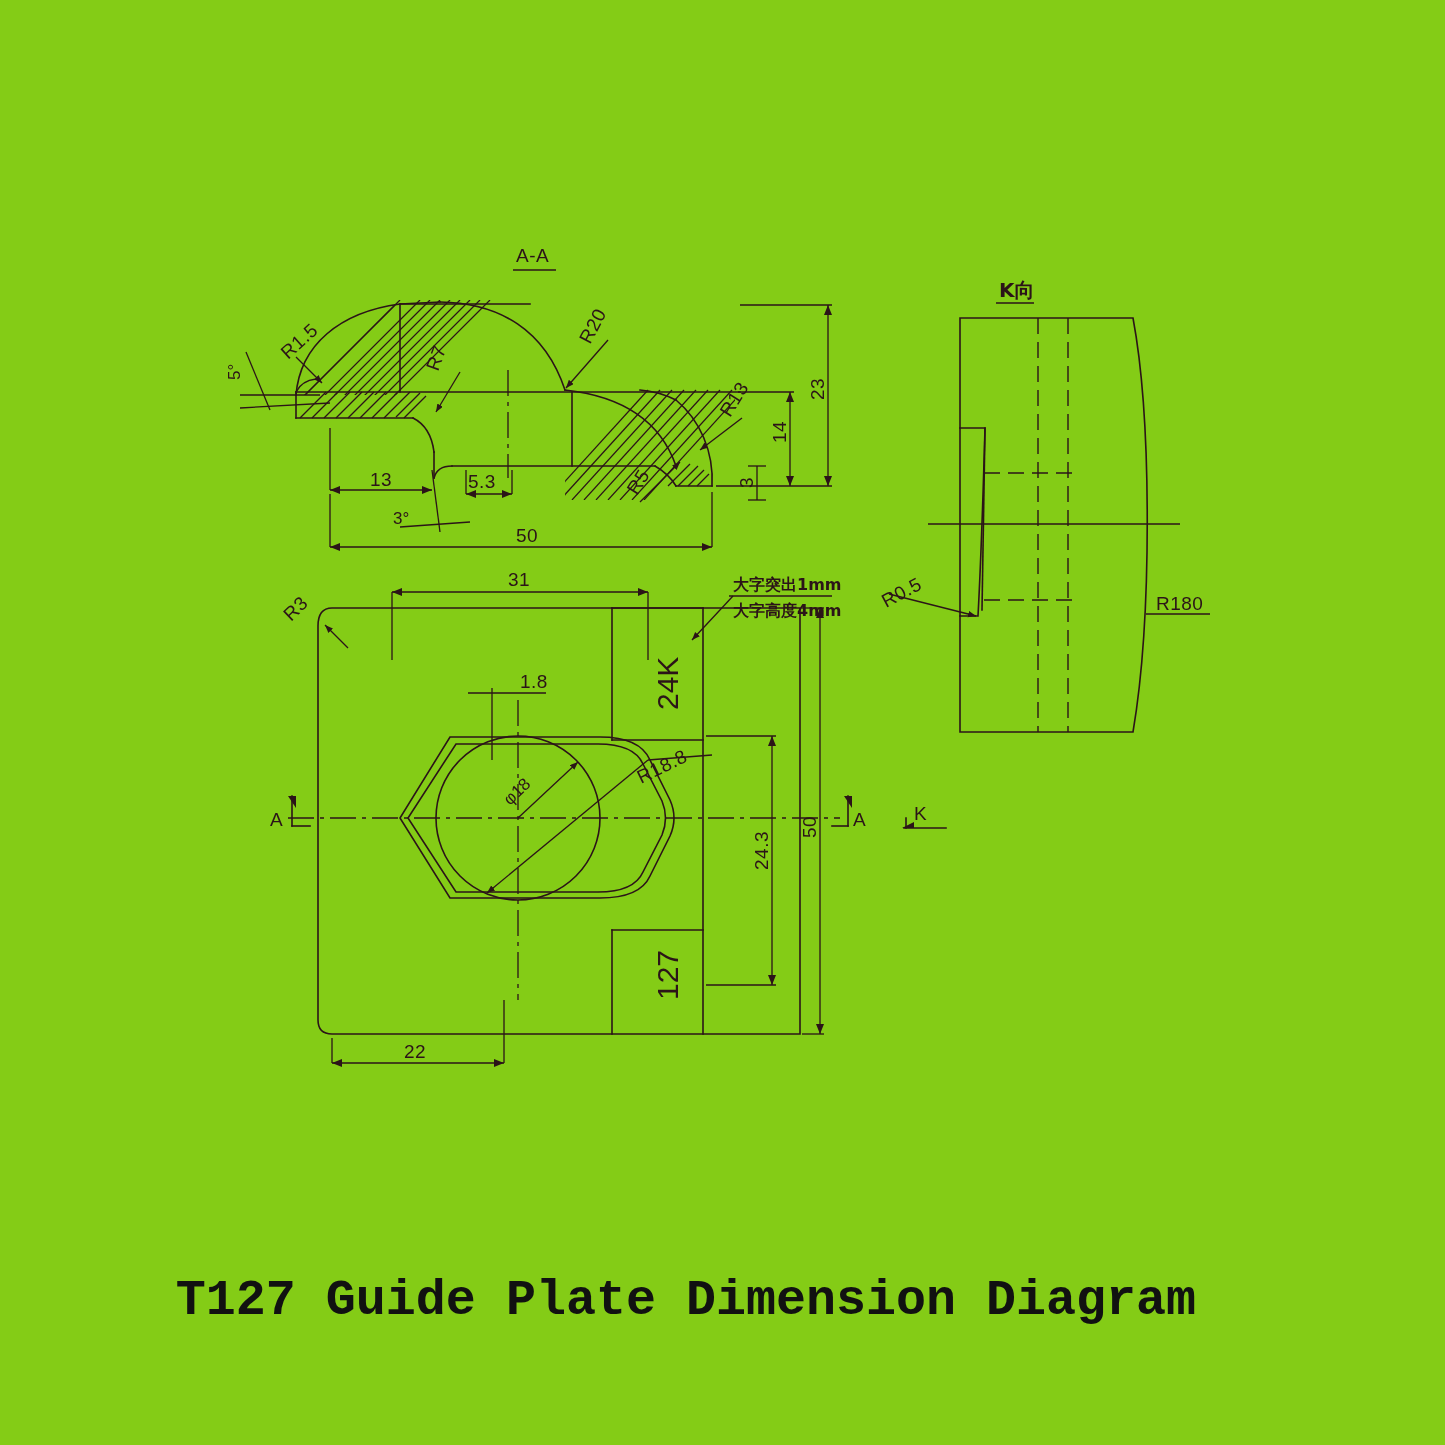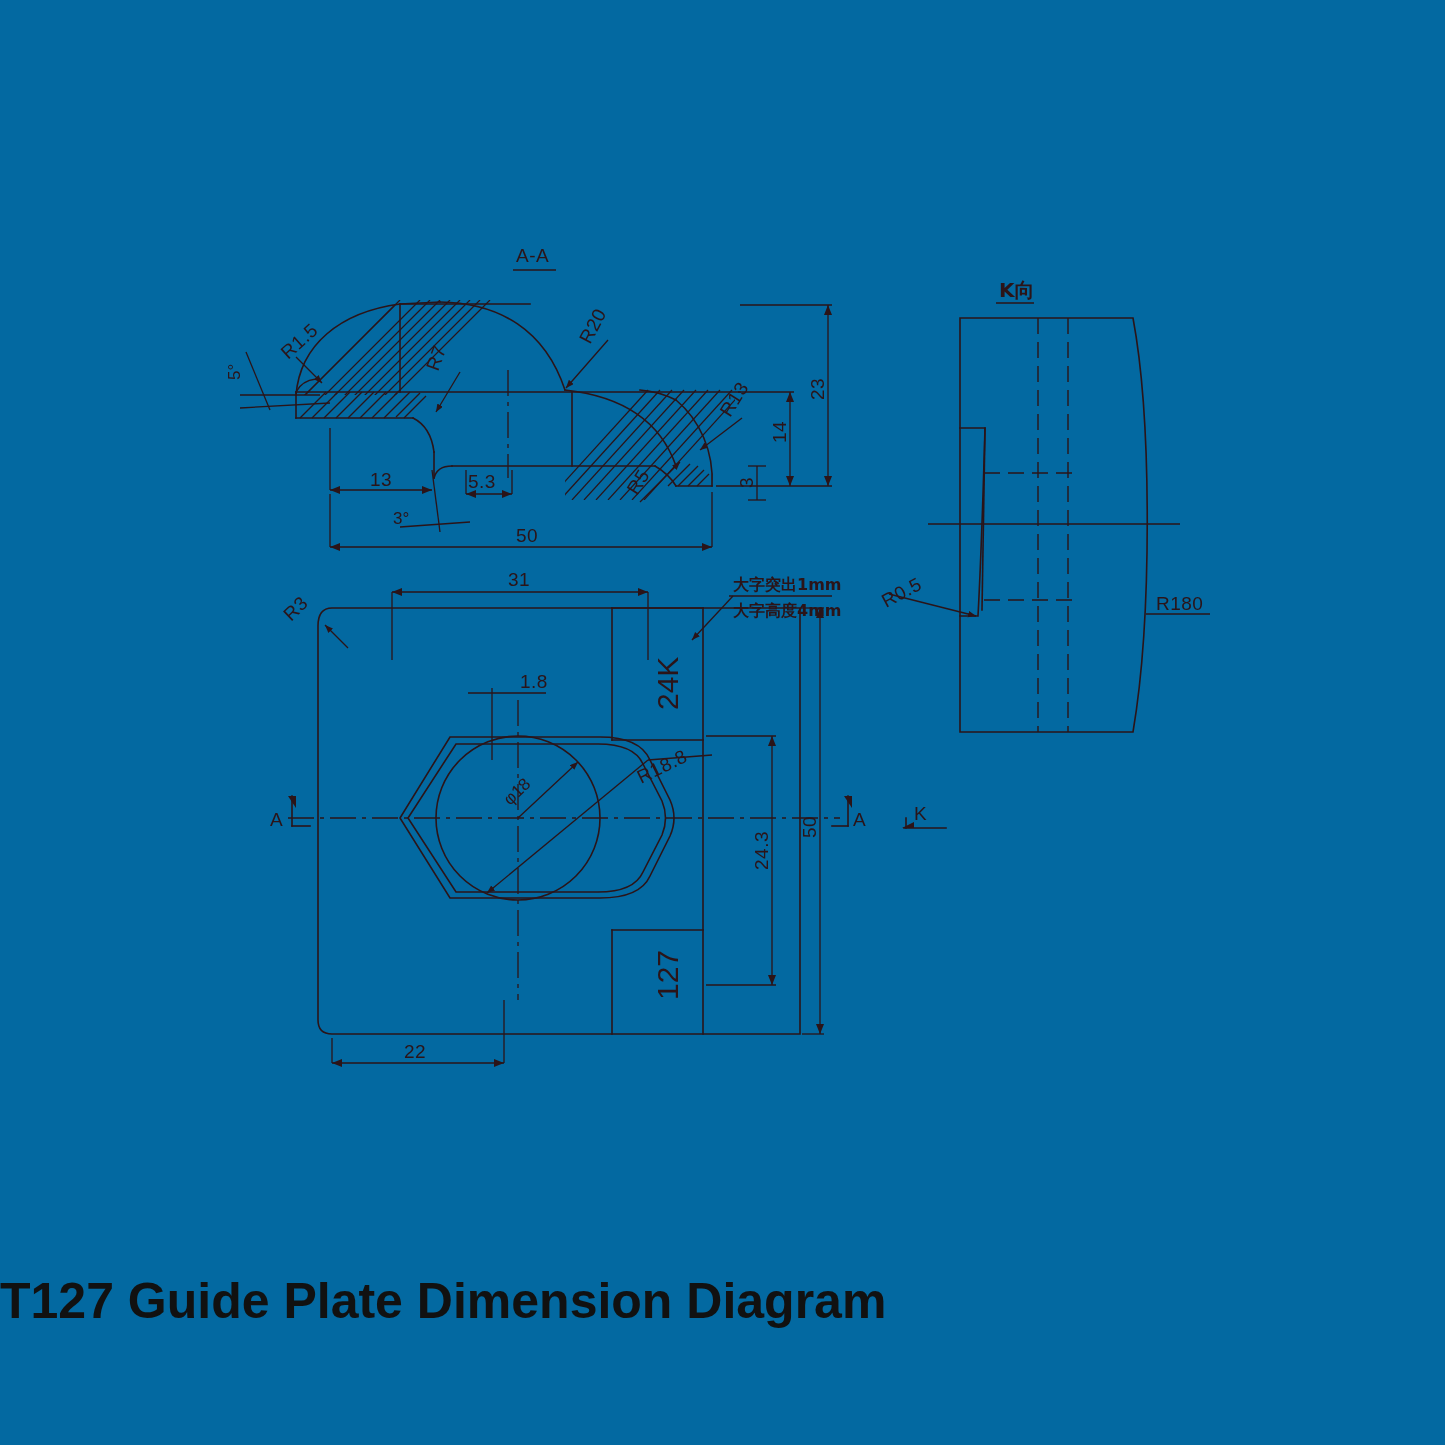--- a/index.html
+++ b/index.html
@@ -1,29 +1,29 @@
 <!DOCTYPE html>
 <html><head>
 <meta charset="utf-8">
 <style>
   html,body{margin:0;padding:0;background:#ffffff;}
   body{width:1445px;height:1445px;font-family:"Liberation Sans",sans-serif;overflow:hidden;}
-  #sheet{position:relative;width:1445px;height:1445px;background:#0369a1;}
+  #sheet{position:relative;width:1445px;height:1445px;background:#84cc16;}
   svg{display:block;}
   .ln{stroke:#2b1418;stroke-width:1.6;fill:none;stroke-linecap:square;}
   .thin{stroke:#2b1418;stroke-width:1.3;fill:none;}
   .hatch{stroke:#2b1418;stroke-width:1.2;fill:none;}
   .center{stroke:#2b1418;stroke-width:1.3;fill:none;stroke-dasharray:26 6 4 6;}
   .dash{stroke:#2b1418;stroke-width:1.4;fill:none;stroke-dasharray:16 8;}
   .dim{stroke:#2b1418;stroke-width:1.3;fill:none;}
   .txt{fill:#2b1418;font-family:"Liberation Sans",sans-serif;font-size:19px;letter-spacing:.5px;}
   .txt-s{fill:#2b1418;font-family:"Liberation Sans",sans-serif;font-size:17px;}
   .txt-cjk{fill:#2b1418;font-family:"DejaVu Sans",sans-serif;font-size:16px;font-weight:bold;}
   .txt-big{fill:#2b1418;font-family:"Liberation Sans",sans-serif;font-size:30px;}
-  .title-txt{position:absolute;width:1196px;text-align:left;font-family:Liberation Sans, sans-serif;
+  .title-txt{position:absolute;width:1196px;text-align:right;font-family:Liberation Mono, monospace;
              font-weight:bold;font-size:50px;color:#111111;letter-spacing:0px;}
 </style>
 </head>
 <body>
 
 <div id="sheet">
 
   <svg width="1445" height="1445" viewBox="0 0 1445 1445">
 
     <defs>

